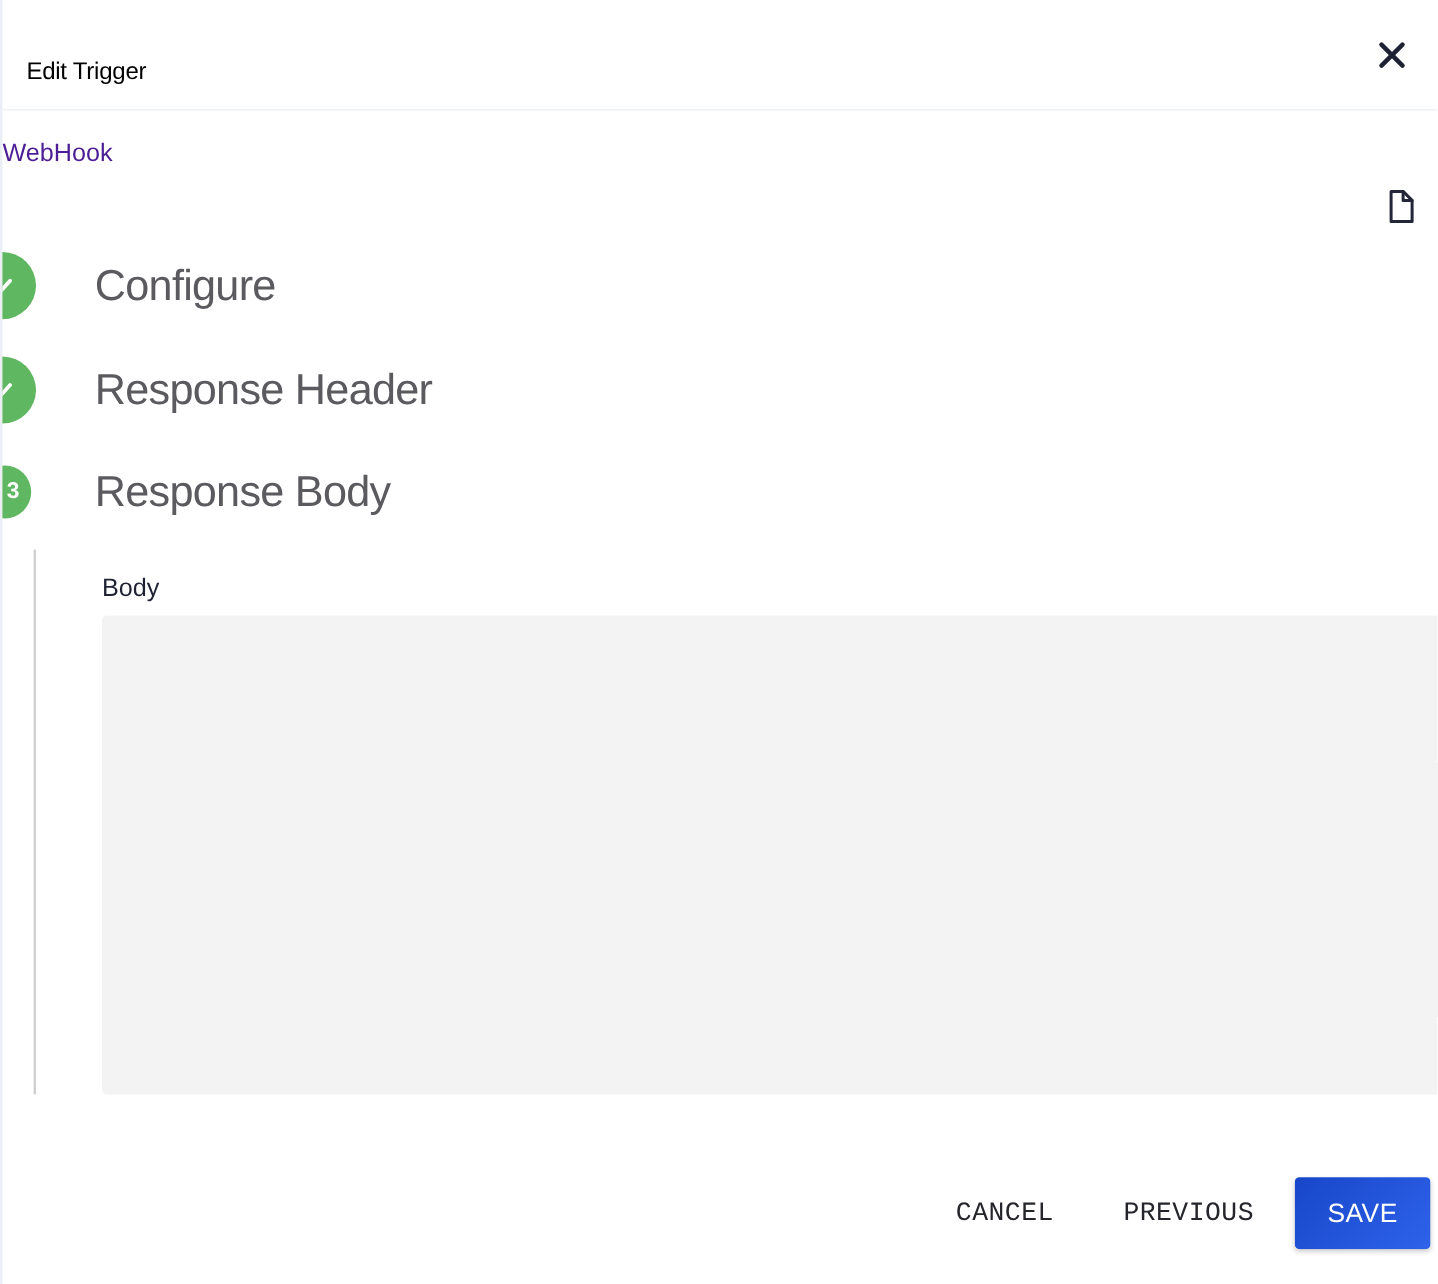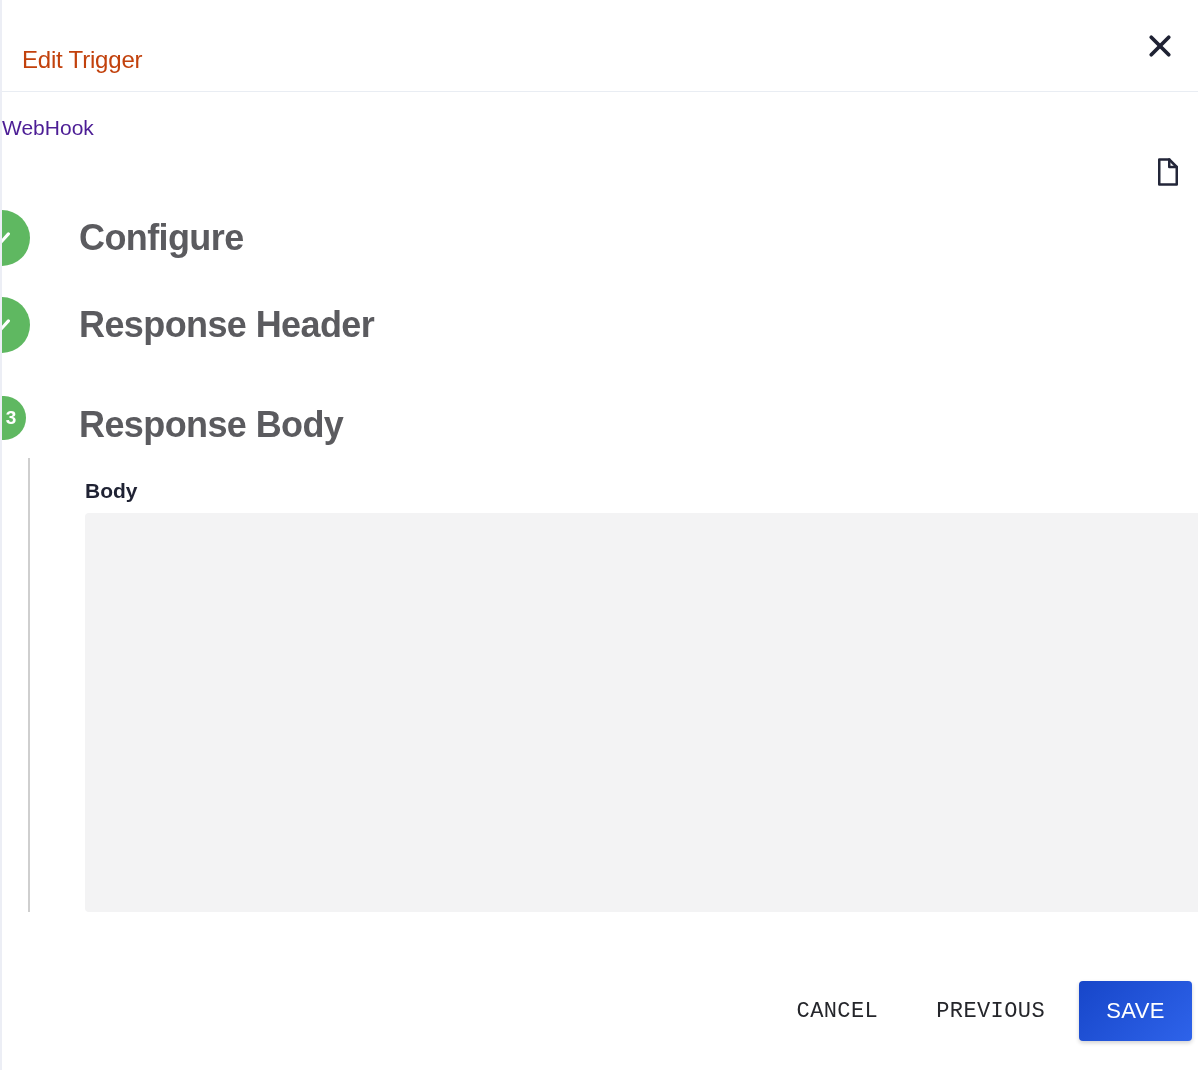--- a/index.html
+++ b/index.html
@@ -28,23 +28,23 @@
     width: 1198px;
     height: 92px;
     background: #ffffff;
     border-bottom: 1px solid #e9edf3;
   }
 
   #dialog-title {
     position: absolute;
     left: 20px;
     top: 42px;
-    font-size: 24px;
+    font-size: 20px;
     line-height: 36px;
-    color: #c2410c;
+    color: #000000;
     font-weight: 400;
     letter-spacing: -0.2px;
   }
 
   #close-button {
     position: absolute;
     right: 18px;
     top: 24px;
     width: 44px;
     height: 44px;
@@ -122,34 +122,34 @@
     width: 44px;
     height: 44px;
     margin-left: -20px;
     font-size: 19px;
     padding-left: 14px;
   }
 
   .step-label {
     font-size: 36px;
     line-height: 44px;
-    font-weight: 700;
+    font-weight: 400;
     color: #5b5b5f;
     letter-spacing: -0.6px;
     white-space: nowrap;
   }
 
   .step-1 { top: 10px; }
   .step-1 .step-label { margin-left: 49px; }
 
   .step-2 { top: 97px; }
   .step-2 .step-label { margin-left: 49px; }
 
   .step-3 { top: 188px; }
-  .step-3 .step-label { margin-left: 53px; margin-top: 15px; }
+  .step-3 .step-label { margin-left: 53px; }
 
   
   #step-connector {
     position: absolute;
     left: 26px;
     top: 458px;
     width: 2px;
     height: 454px;
     background: #cfcfcf;
   }
@@ -159,21 +159,20 @@
     position: absolute;
     left: 83px;
     top: 476px;
     width: 1120px;
   }
 
   #body-label {
     font-size: 21px;
     line-height: 30px;
     color: #1f2233;
-    font-weight: bold;
   }
 
   #body-textarea {
     display: block;
     margin-top: 7px;
     width: 1120px;
     height: 399px;
     background: #f3f3f4;
     border: none;
     border-radius: 4px;

